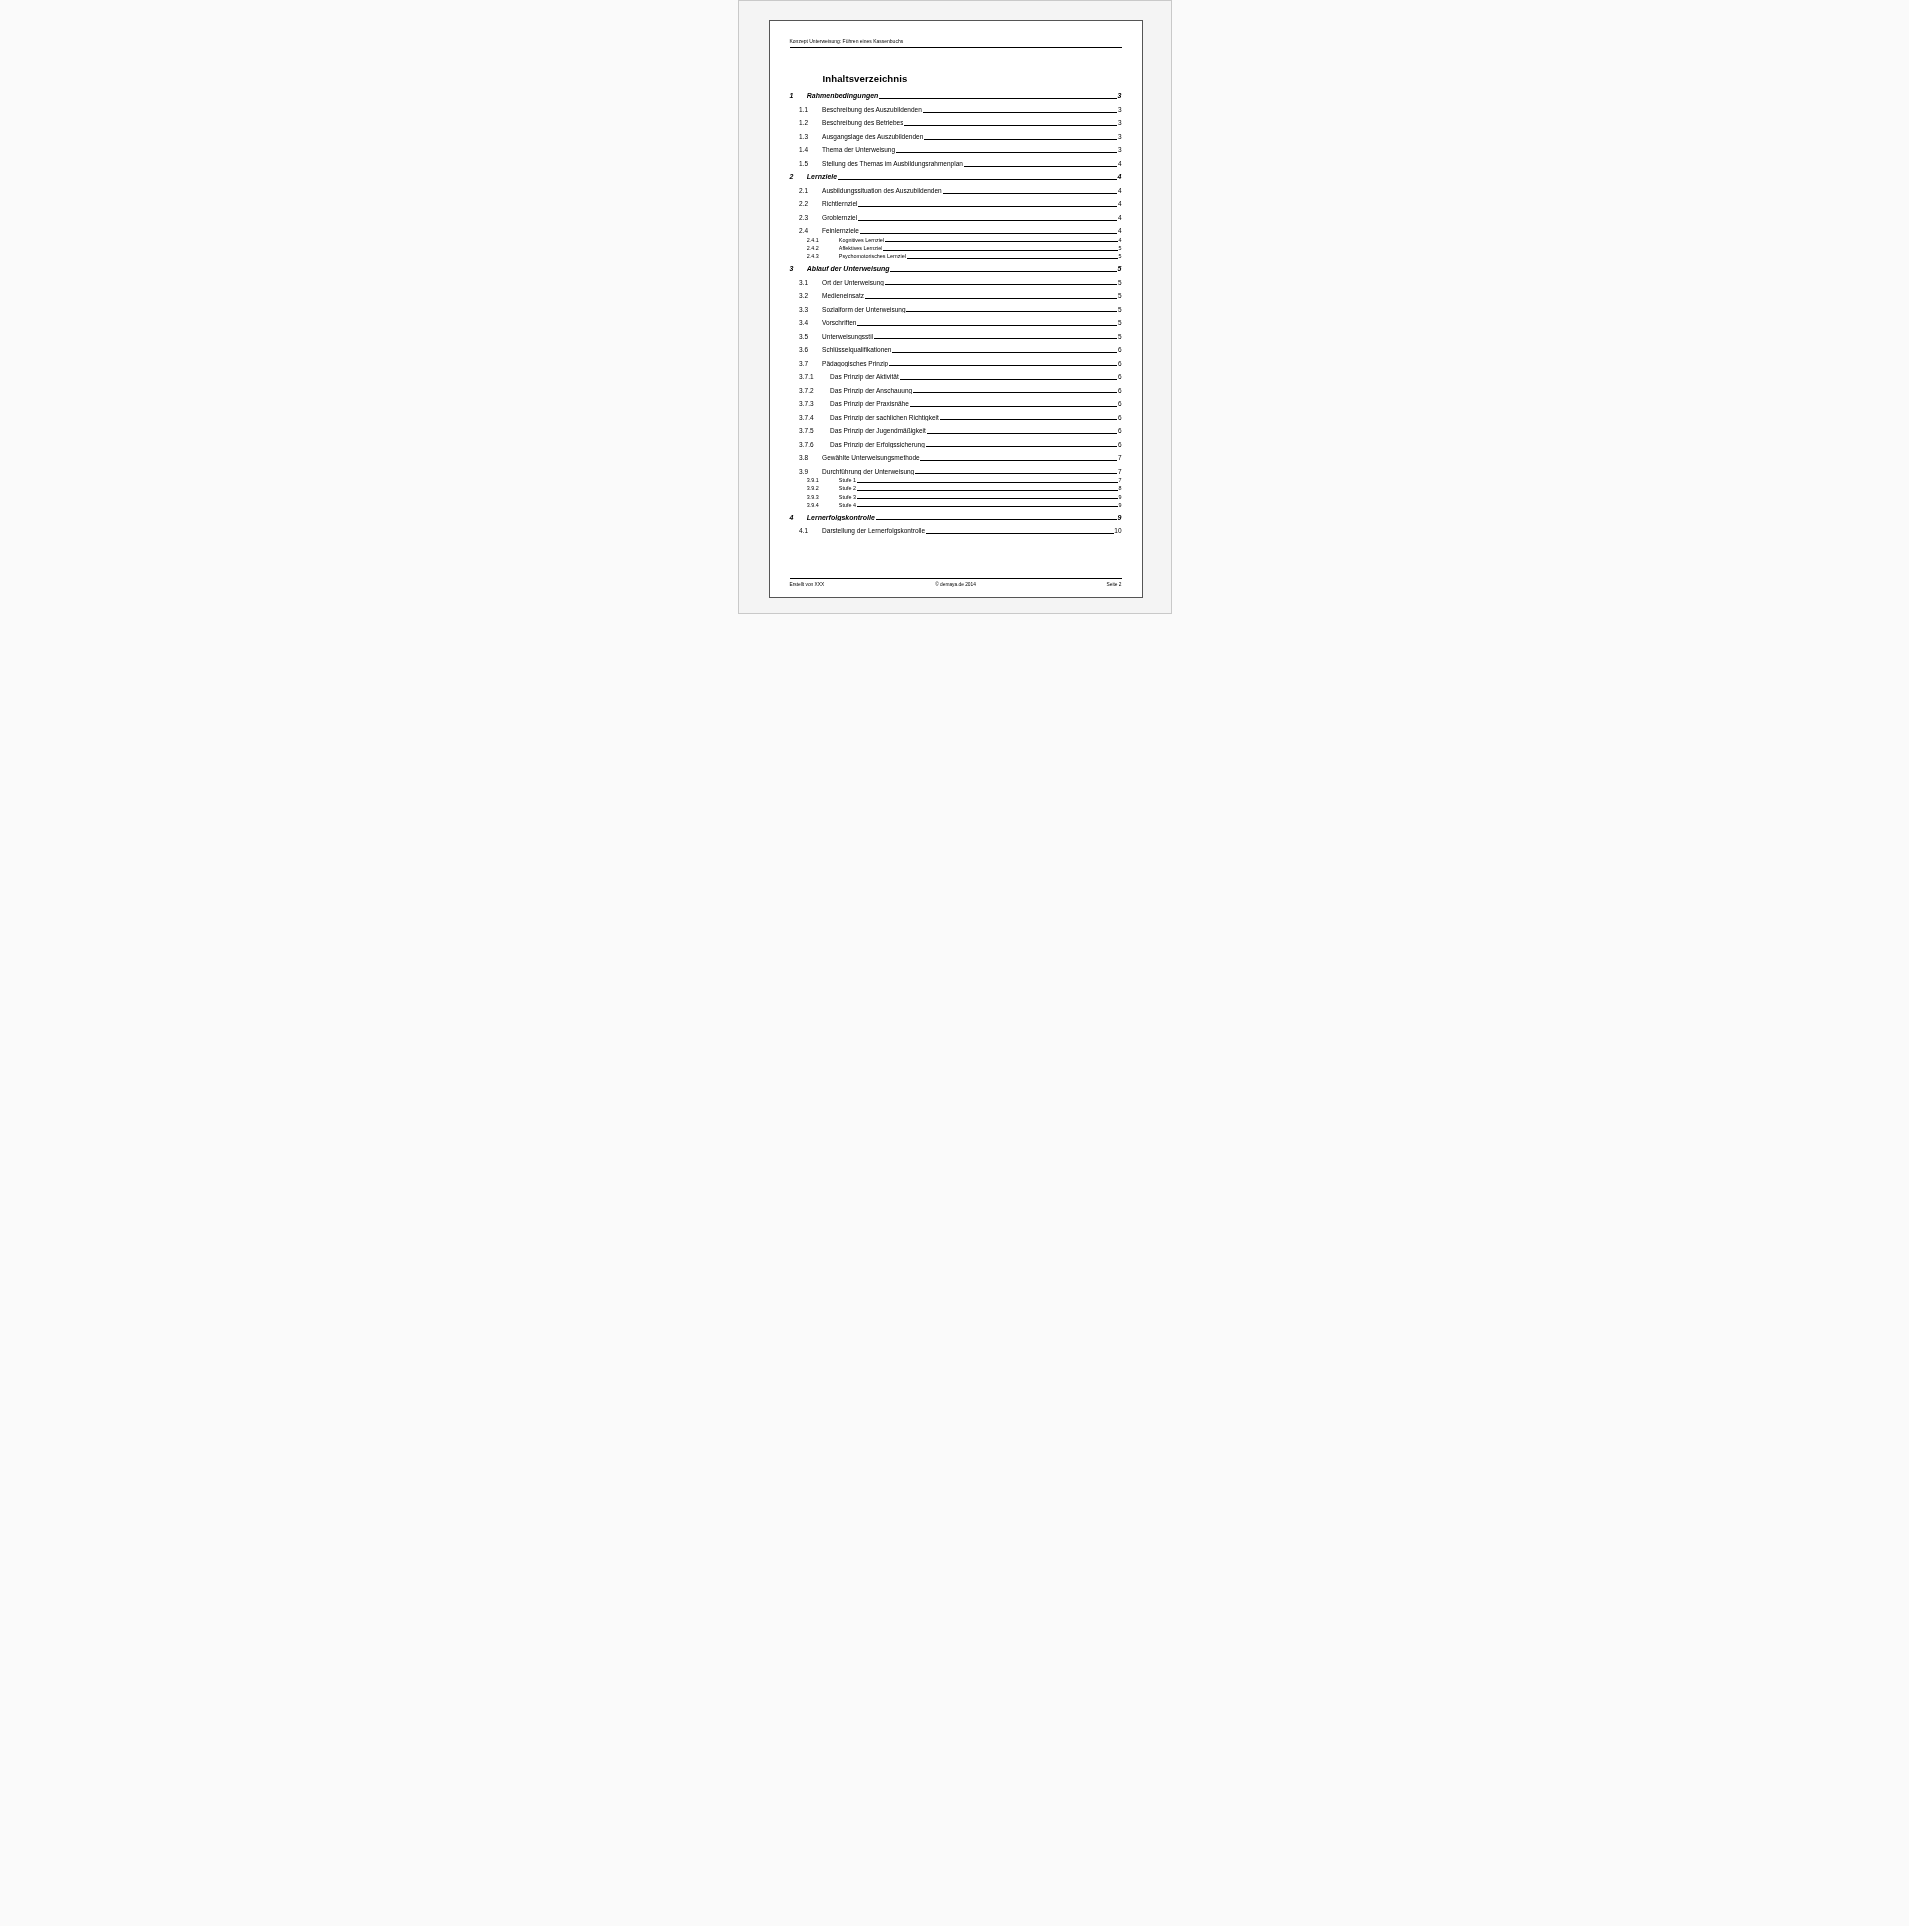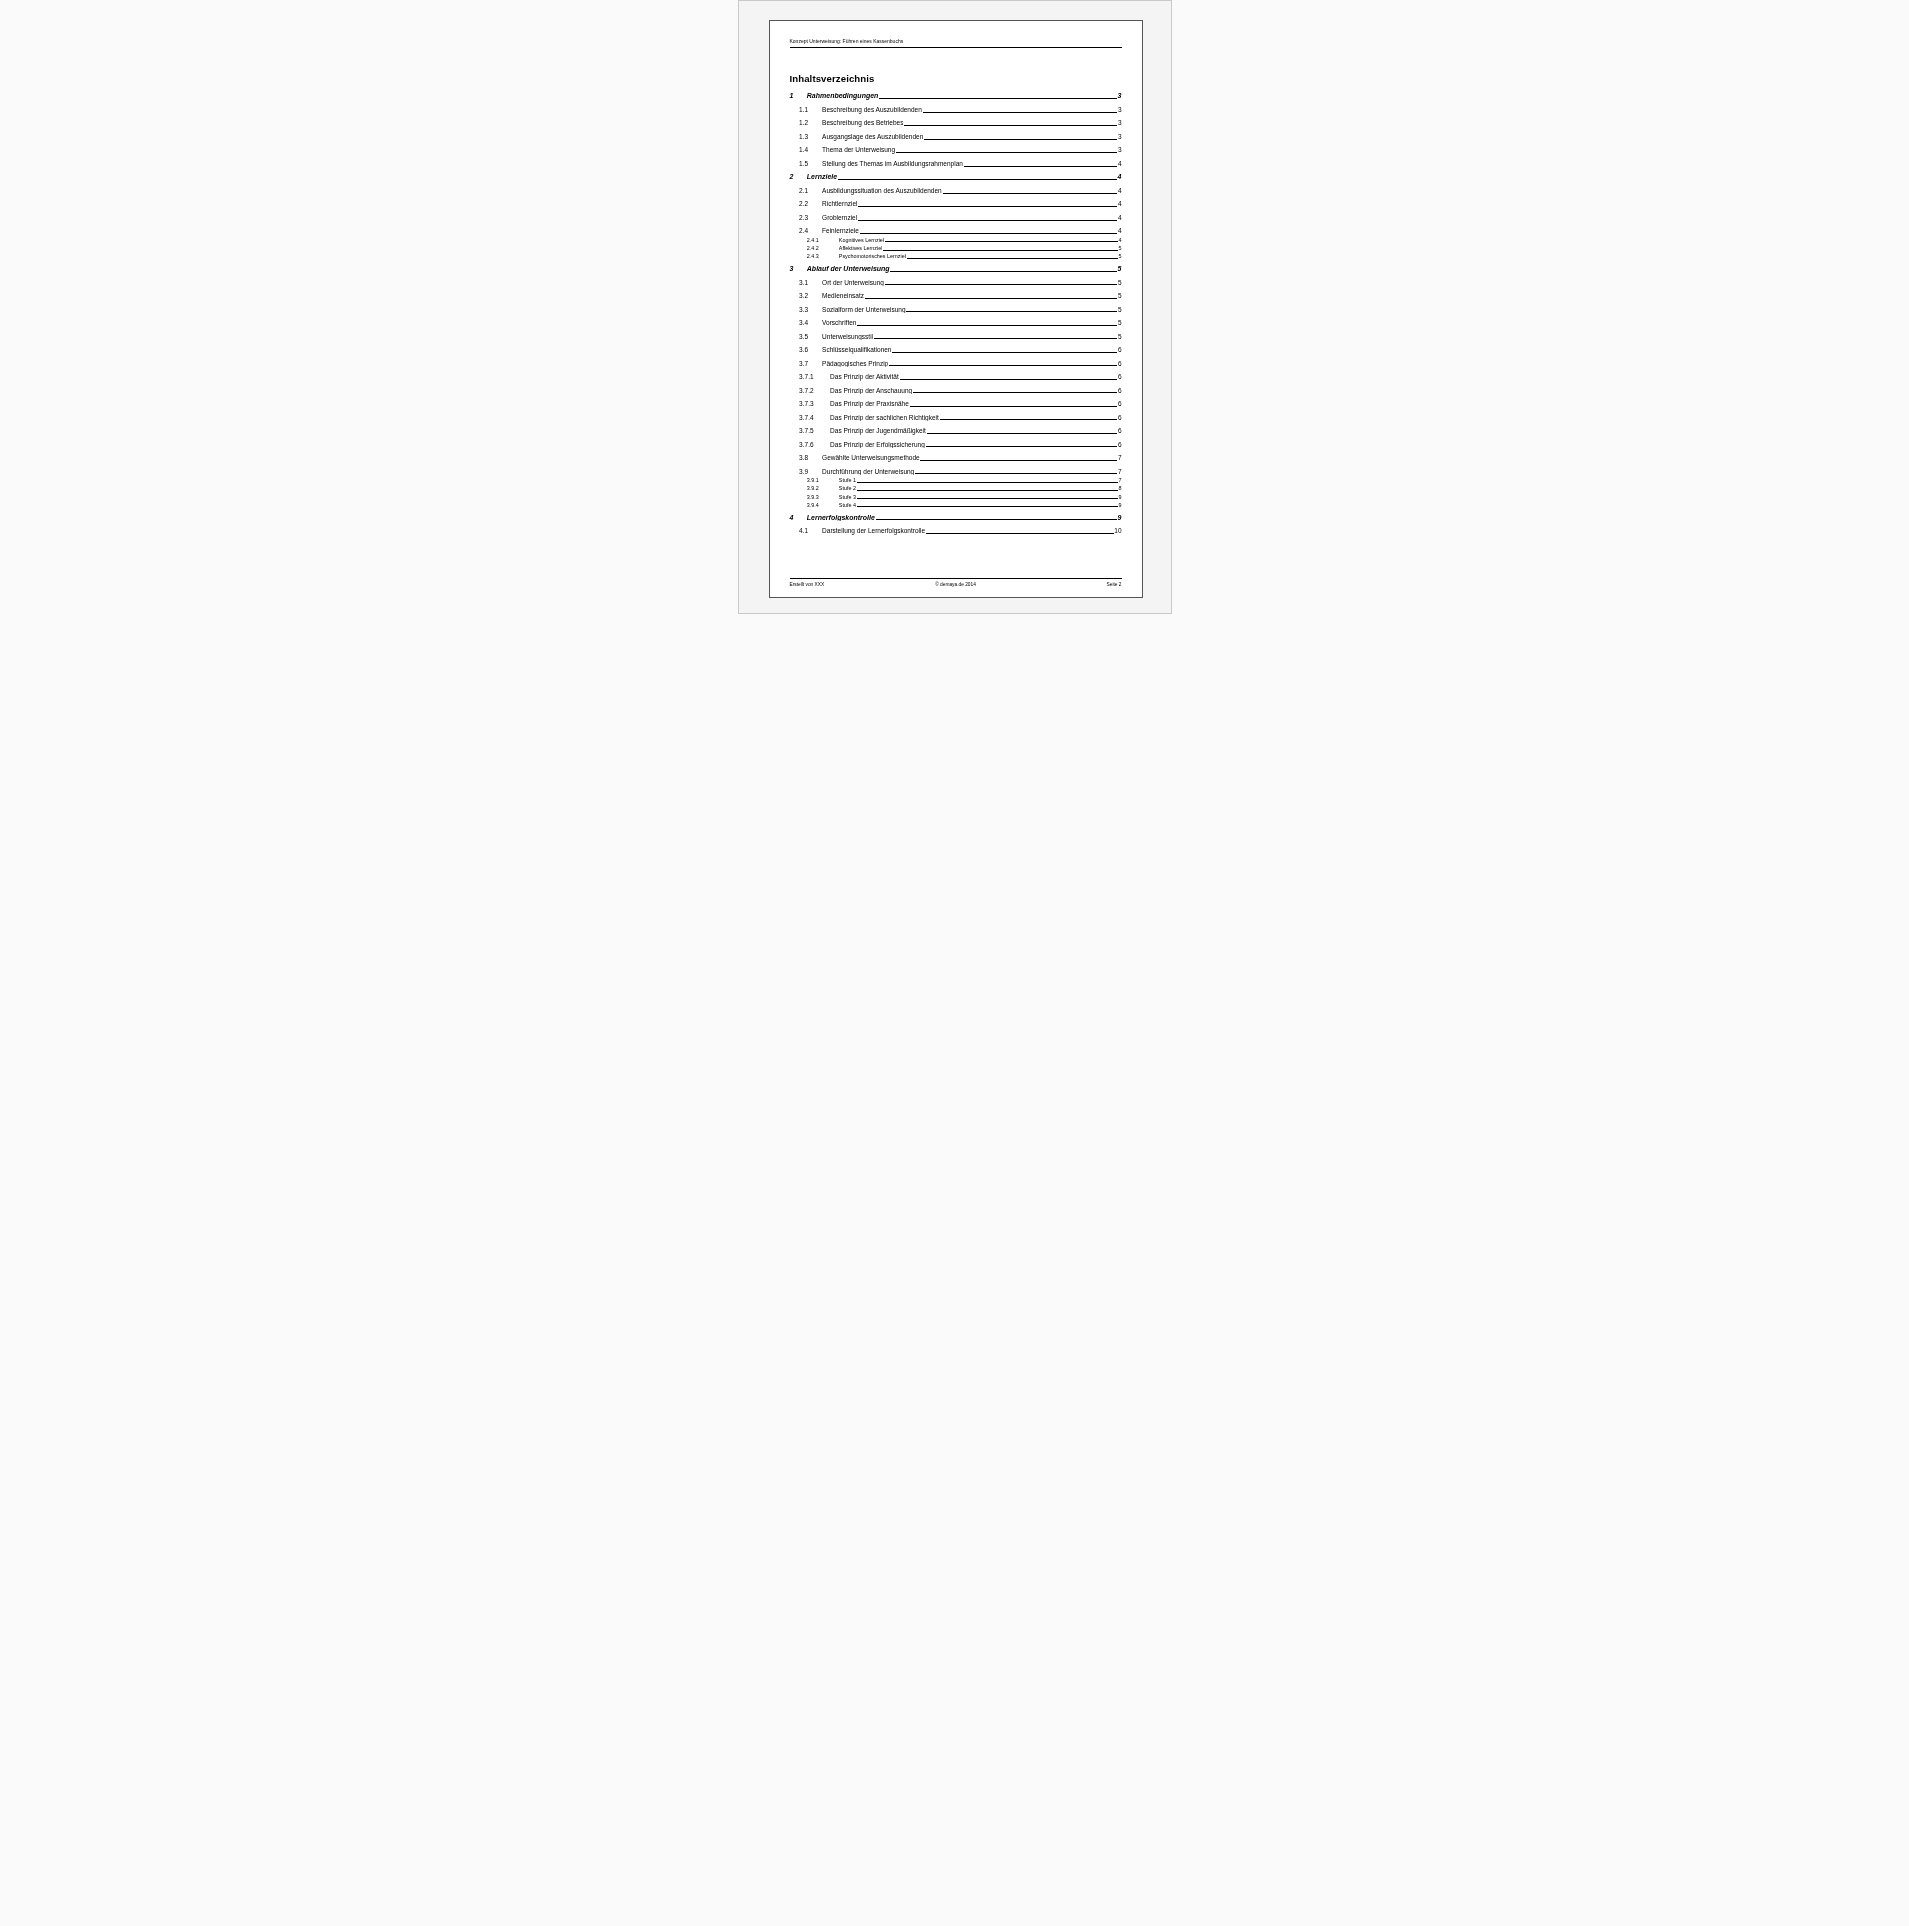--- a/index.html
+++ b/index.html
@@ -16,21 +16,21 @@
     position: absolute;
     left: 30px;
     top: 18.5px;
     width: 374px;
     height: 578px;
     background: #ffffff;
     border: 0.4px solid #555555;
     padding: 17px 20px 0 20px;
   }
   .doc-header { font-size: 5px; padding-bottom: 3.1px; border-bottom: 0.4px solid #000; }
-  .toc-title { margin-top: 25.4px; font-size: 9.6px; font-weight: bold; letter-spacing: 0.1px; }
+  .toc-title { margin-top: 25.4px; font-size: 9.6px; font-weight: bold; letter-spacing: 0.1px; margin-left: 33px; }
   .toc-list { margin-top: 8.5px; }
   .toc-row { display: flex; align-items: flex-end; }
   .toc-row .num { flex: 0 0 auto; white-space: nowrap; }
   .toc-row .label { flex: 0 1 auto; white-space: nowrap; overflow: hidden; }
   .toc-row .leader {
     flex: 1 1 auto;
     min-width: 4.6px;
     border-bottom: 0.4px solid #000;
     margin: 0 0.4px 1.2px 0.8px;
     align-self: flex-end;

